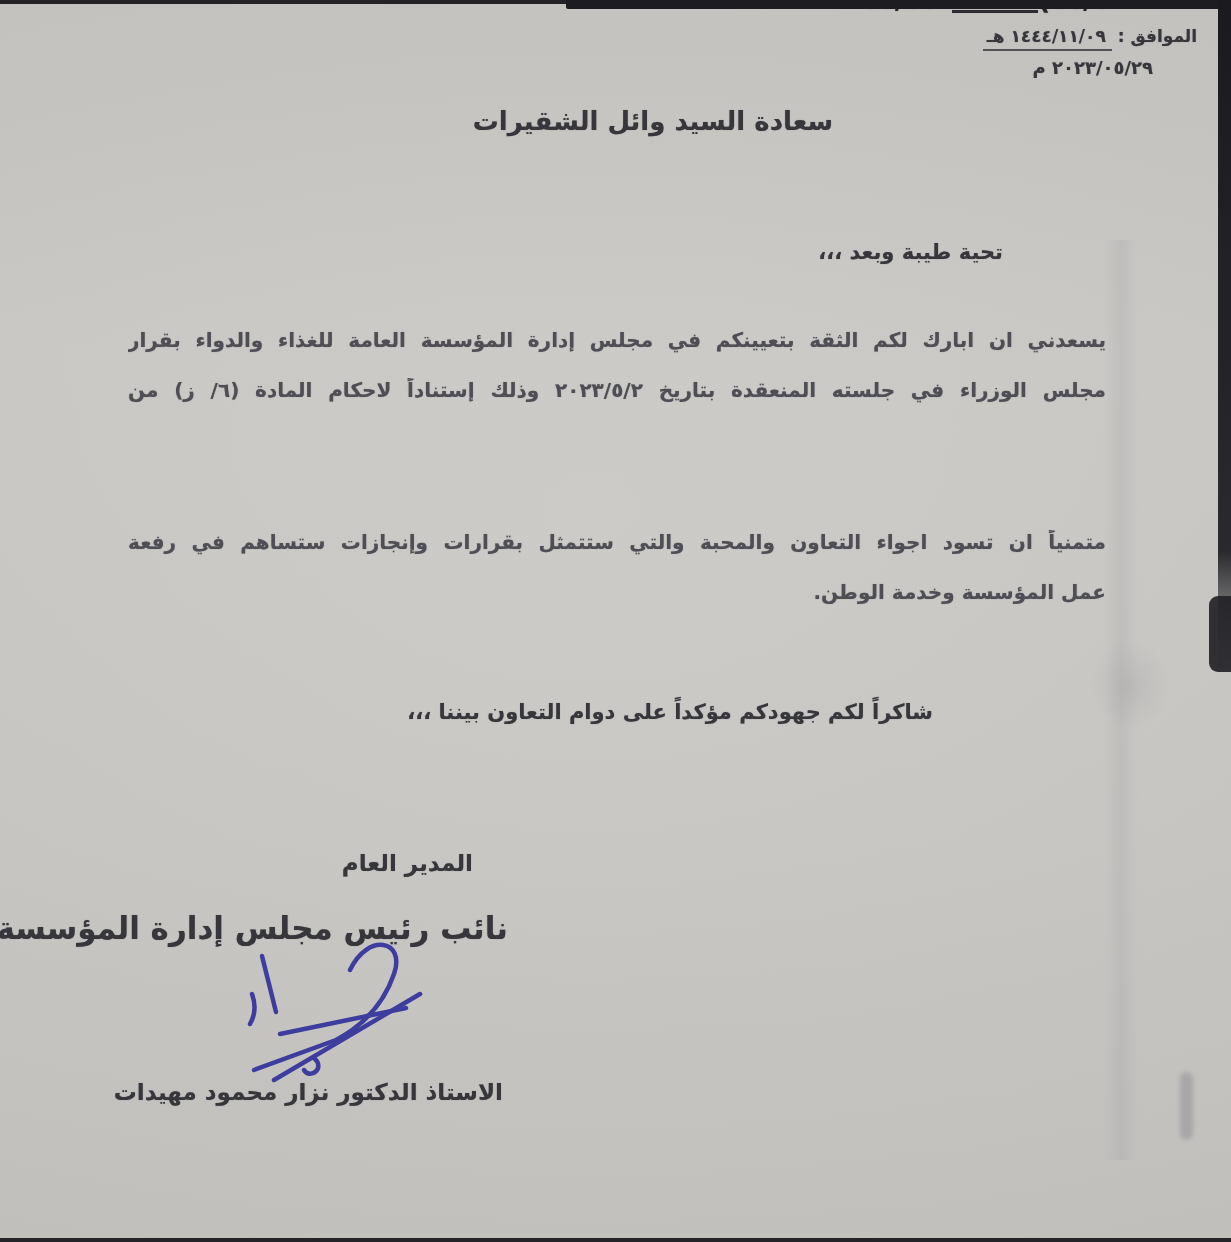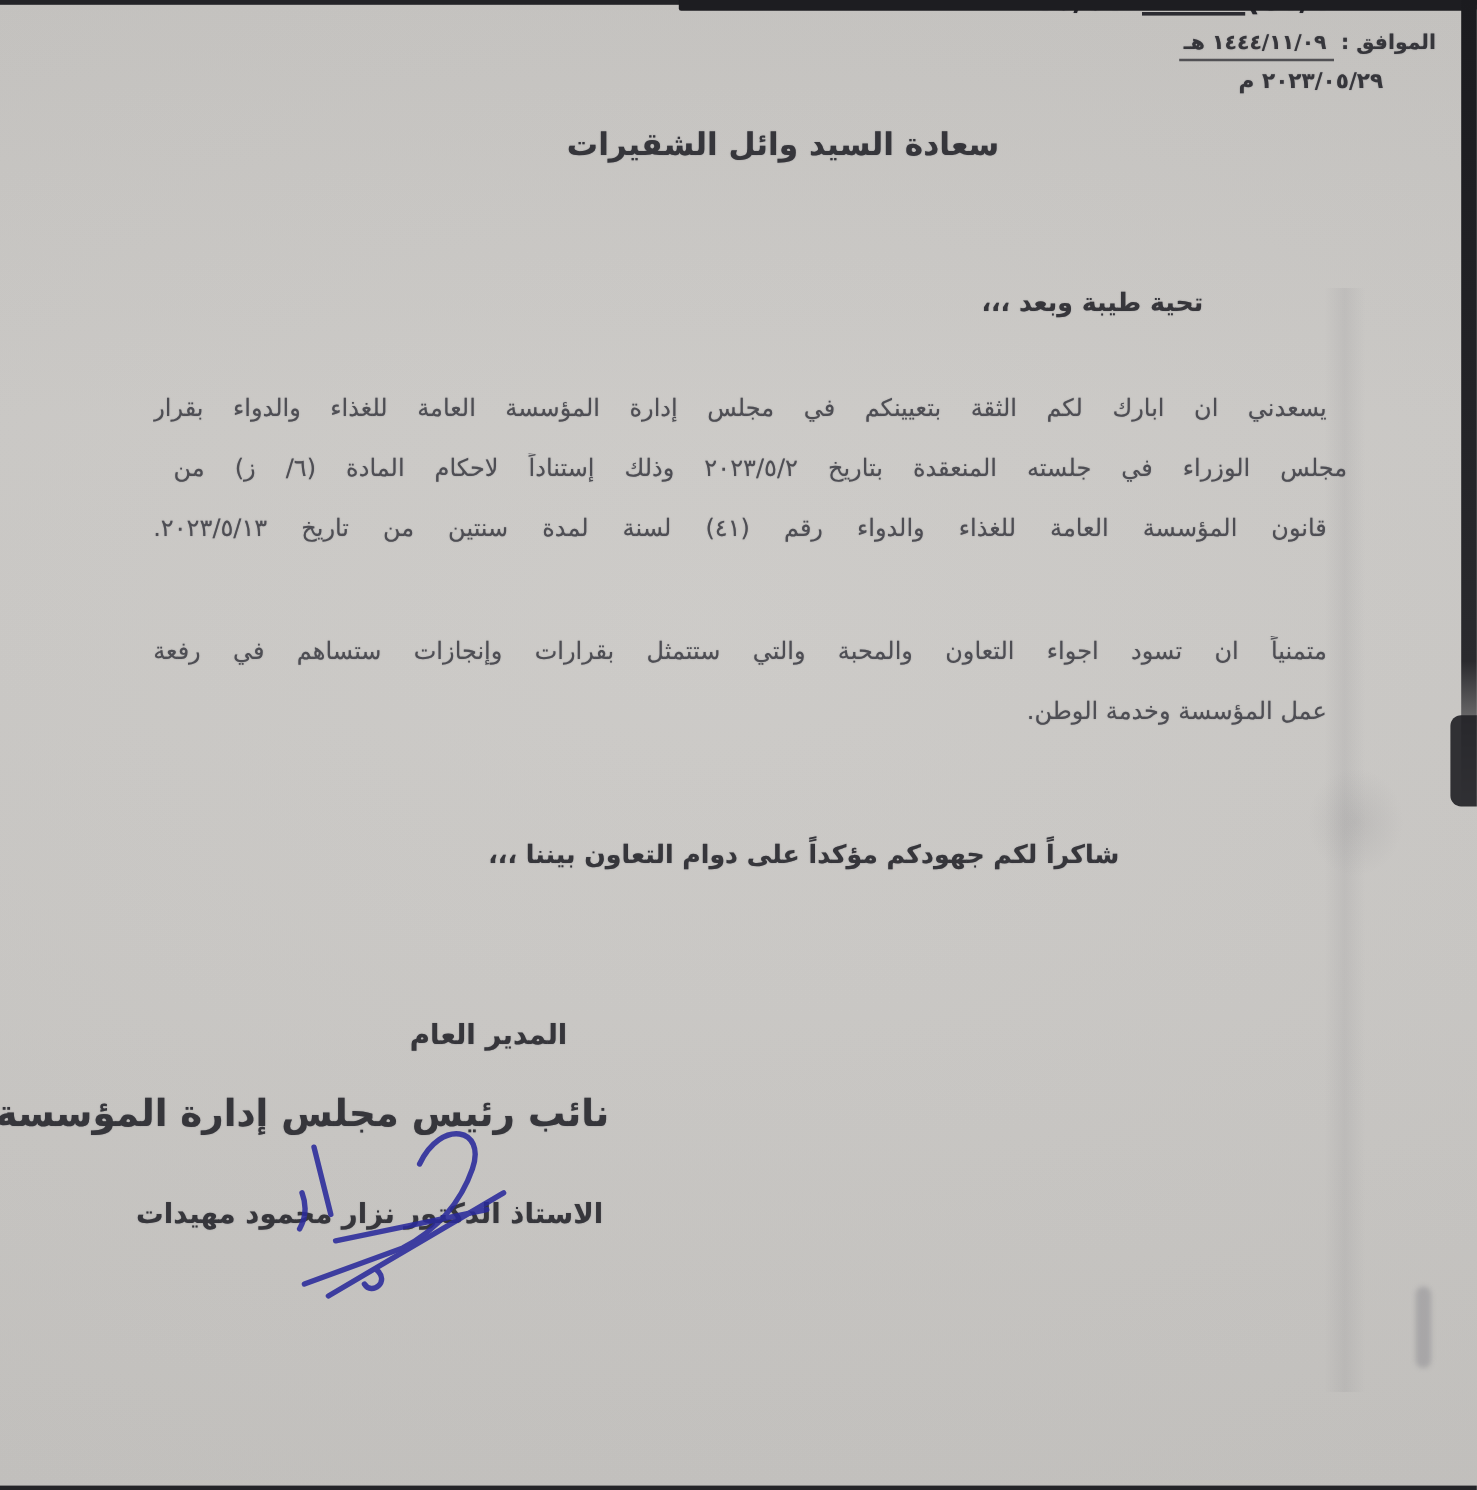--- a/index.html
+++ b/index.html
@@ -17,21 +17,21 @@
     position:absolute;
     color:#4a4a4f;
     font-weight:bold;
     white-space:nowrap;
     text-shadow:0 0 1px rgba(70,70,78,0.55);
   }
   .dark{color:#36363b;}
   .para-line{
     position:absolute;
     left:128px;width:978px;
-    font-size:20px;font-weight:normal;color:#4e4e54;
+    font-size:20px;font-weight:bold;color:#4e4e54;
     text-shadow:0 0 1px rgba(70,70,78,0.5);
     text-align:justify;text-align-last:justify;
     white-space:normal;overflow:hidden;height:34px;
   }
   .para-line.endline{text-align:right;text-align-last:right;}
   .u{
     border-bottom:2px solid rgba(52,52,58,0.8);
     padding:0 6px 3px 4px;
     margin-left:2px;
   }
@@ -72,43 +72,42 @@
   <div class="txt dark" style="top:57px;right:78px;font-size:18px;z-index:2;">
     <span>٢٠٢٣/٠٥/٢٩</span>
     <span>م</span>
   </div>
 
   <div class="txt dark" style="top:106px;right:398px;font-size:26px;z-index:2;">سعادة السيد وائل الشقيرات</div>
 
   <div class="txt dark" style="top:240px;right:228px;font-size:21px;z-index:2;text-align:center;">تحية طيبة وبعد ،،،</div>
 
   <div class="para-line" style="top:328px;z-index:2;">يسعدني ان ابارك لكم الثقة بتعيينكم في مجلس إدارة المؤسسة العامة للغذاء والدواء بقرار</div>
-  <div class="para-line" style="top:378px;z-index:2;margin-left:17px;">مجلس الوزراء في جلسته المنعقدة بتاريخ ٢٠٢٣/٥/٢  وذلك إستناداً لاحكام المادة (٦/ ز) من</div>
-  <div class="para-line" style="top:428px;z-index:2;">قانون المؤسسة العامة للغذاء والدواء رقم (٤١) لسنة  لمدة سنتين من تاريخ ٢٠٢٣/٥/١٣.</div>
+  <div class="para-line" style="top:378px;z-index:2;">مجلس الوزراء في جلسته المنعقدة بتاريخ ٢٠٢٣/٥/٢  وذلك إستناداً لاحكام المادة (٦/ ز) من</div>
 
   <div class="para-line" style="top:530px;z-index:2;">متمنياً ان تسود اجواء التعاون والمحبة والتي ستتمثل بقرارات وإنجازات ستساهم في رفعة</div>
   <div class="para-line endline" style="top:580px;z-index:2;text-align:right;">عمل المؤسسة وخدمة الوطن.</div>
 
   <div class="txt dark" style="top:700px;right:298px;font-size:21px;z-index:2;">شاكراً لكم جهودكم مؤكداً على دوام التعاون بيننا ،،،</div>
 
   <div class="txt dark" style="top:850px;right:758px;font-size:23px;z-index:2;">المدير العام</div>
   <div class="txt dark" style="top:910px;right:723px;font-size:31px;z-index:2;">نائب رئيس مجلس إدارة المؤسسة</div>
 
   <svg class="sig-svg" width="262" height="152" viewBox="0 0 262 152">
     <g fill="none" stroke="#2b2b9b" stroke-width="4.5" stroke-linecap="round" stroke-linejoin="round" opacity="0.88">
       <path d="M 44 18 L 58 74"></path>
       <path d="M 34 56 q 6 16 -2 30"></path>
       <path d="M 132 32 C 150 -6 188 2 176 36 C 167 62 148 86 118 102 L 36 132"></path>
       <path d="M 62 96 L 188 70"></path>
       <path d="M 56 142 L 202 56"></path>
       <path d="M 96 120 C 108 130 92 142 86 132"></path>
     </g>
   </svg>
 
-  <div class="txt dark" style="top:999px;right:728px;font-size:23px;z-index:3;margin-left:20px;">الاستاذ الدكتور نزار محمود مهيدات</div>
+  <div class="txt dark" style="top:1079px;right:728px;font-size:23px;z-index:3;margin-left:20px;">الاستاذ الدكتور نزار محمود مهيدات</div>
 
   <div class="border-top"></div>
   <div class="border-top-right"></div>
   <div class="border-right"></div>
   <div class="border-right-blob"></div>
   <div class="border-bottom"></div>
 
 </div>
 
 </body></html>

